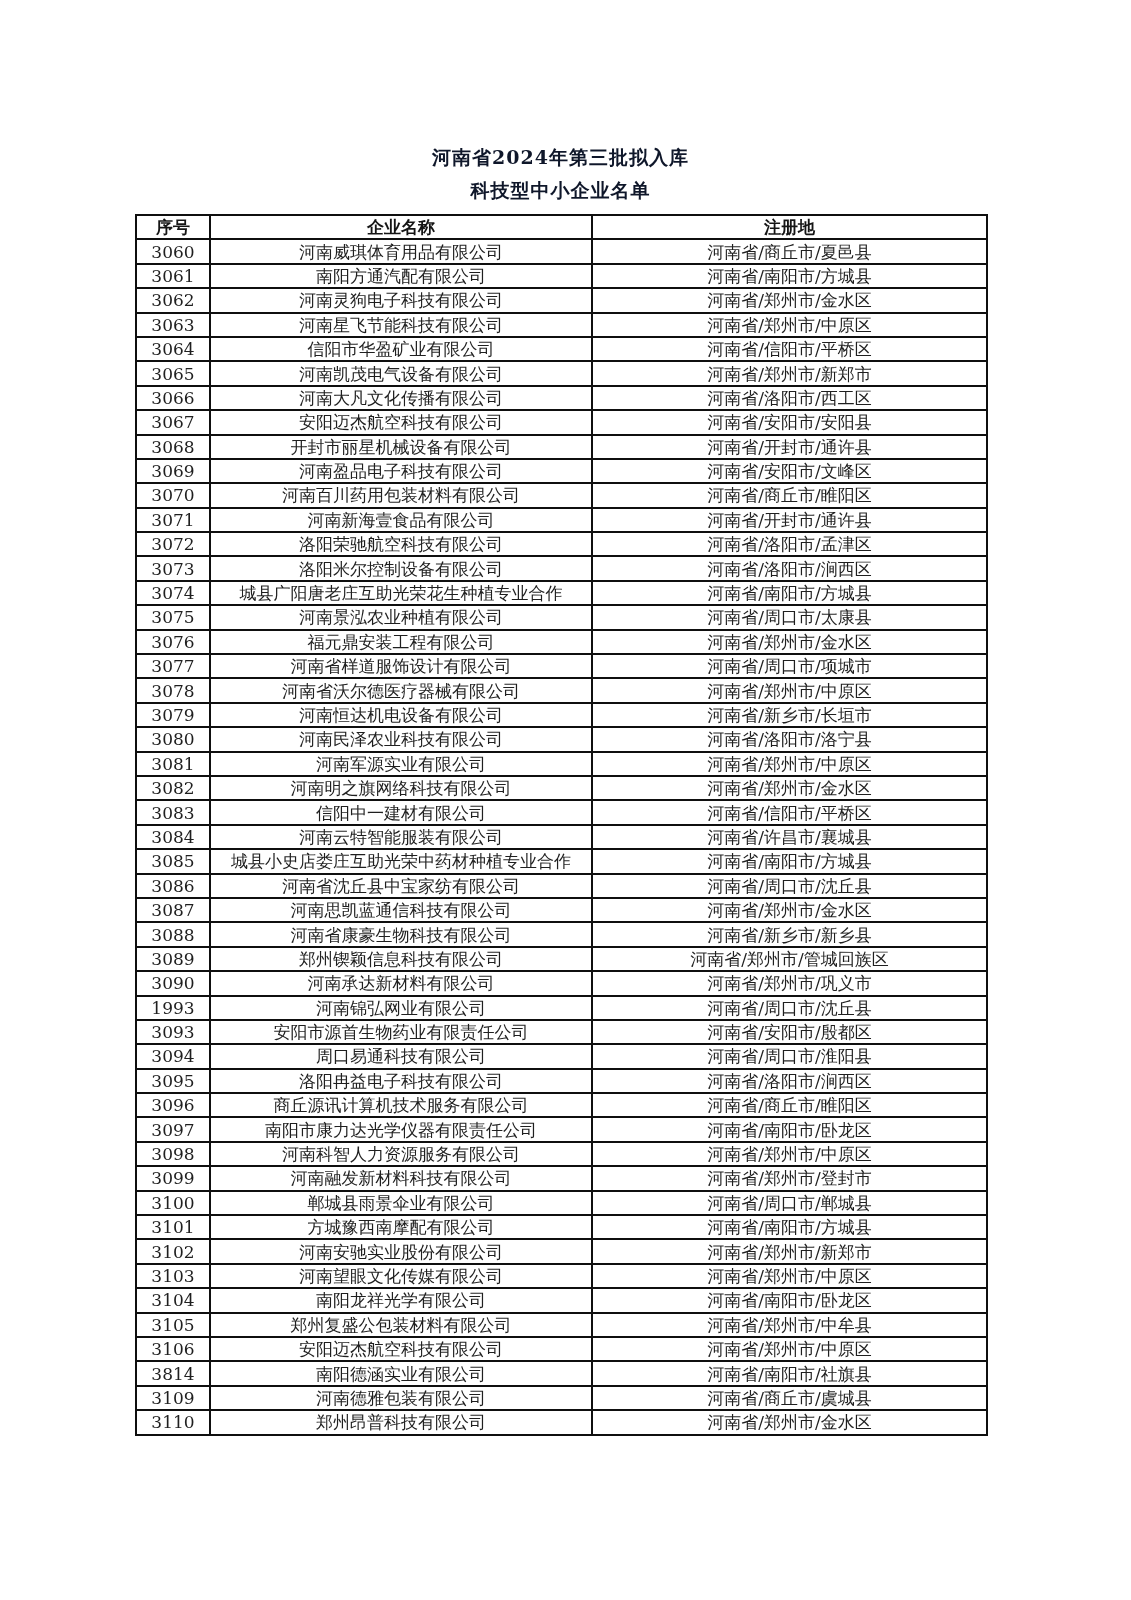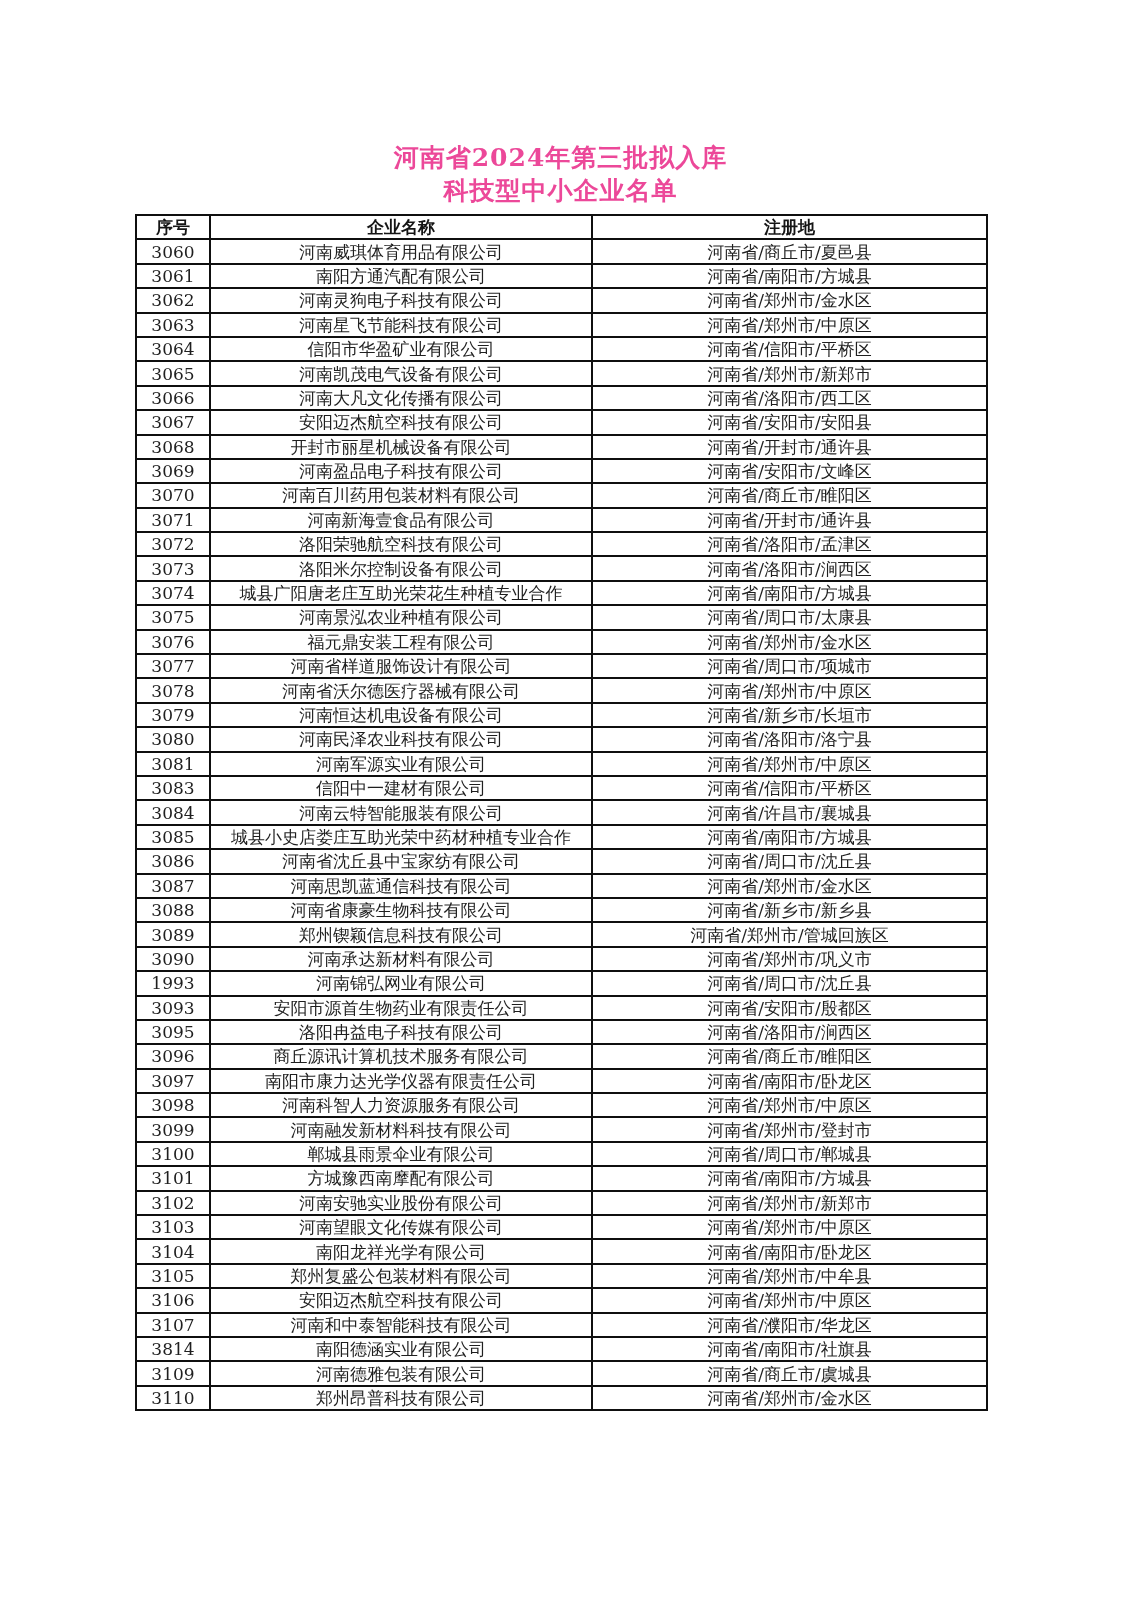--- a/index.html
+++ b/index.html
@@ -21,25 +21,25 @@
     left: 135px;
     top: 0;
     width: 851px;
   }
   .title-block {
     padding-top: 141px;
     text-align: center;
     margin-bottom: 7px;
   }
   .title-line {
-    font-size: 25px;
+    font-size: 19px;
     font-weight: bold;
     line-height: 33px;
     letter-spacing: 1px;
-    color: #ec4899;
+    color: #0f172a;
   }
   table.data-table {
     width: 851px;
     border-collapse: collapse;
     table-layout: fixed;
     padding-left: 26px;
   }
   table.data-table col.col-serial { width: 74px; }
   table.data-table col.col-name   { width: 382px; }
   table.data-table col.col-reg    { width: 395px; }
@@ -188,20 +188,25 @@
             <td>3080</td>
             <td>河南民泽农业科技有限公司</td>
             <td>河南省/洛阳市/洛宁县</td>
           </tr>
           <tr>
             <td>3081</td>
             <td>河南军源实业有限公司</td>
             <td>河南省/郑州市/中原区</td>
           </tr>
           <tr>
+            <td>3082</td>
+            <td>河南明之旗网络科技有限公司</td>
+            <td>河南省/郑州市/金水区</td>
+          </tr>
+          <tr>
             <td>3083</td>
             <td>信阳中一建材有限公司</td>
             <td>河南省/信阳市/平桥区</td>
           </tr>
           <tr>
             <td>3084</td>
             <td>河南云特智能服装有限公司</td>
             <td>河南省/许昌市/襄城县</td>
           </tr>
           <tr>
@@ -238,20 +243,25 @@
             <td>1993</td>
             <td>河南锦弘网业有限公司</td>
             <td>河南省/周口市/沈丘县</td>
           </tr>
           <tr>
             <td>3093</td>
             <td>安阳市源首生物药业有限责任公司</td>
             <td>河南省/安阳市/殷都区</td>
           </tr>
           <tr>
+            <td>3094</td>
+            <td>周口易通科技有限公司</td>
+            <td>河南省/周口市/淮阳县</td>
+          </tr>
+          <tr>
             <td>3095</td>
             <td>洛阳冉益电子科技有限公司</td>
             <td>河南省/洛阳市/涧西区</td>
           </tr>
           <tr>
             <td>3096</td>
             <td>商丘源讯计算机技术服务有限公司</td>
             <td>河南省/商丘市/睢阳区</td>
           </tr>
           <tr>
@@ -296,25 +306,20 @@
           </tr>
           <tr>
             <td>3105</td>
             <td>郑州复盛公包装材料有限公司</td>
             <td>河南省/郑州市/中牟县</td>
           </tr>
           <tr>
             <td>3106</td>
             <td>安阳迈杰航空科技有限公司</td>
             <td>河南省/郑州市/中原区</td>
-          </tr>
-          <tr>
-            <td>3107</td>
-            <td>河南和中泰智能科技有限公司</td>
-            <td>河南省/濮阳市/华龙区</td>
           </tr>
           <tr>
             <td>3814</td>
             <td>南阳德涵实业有限公司</td>
             <td>河南省/南阳市/社旗县</td>
           </tr>
           <tr>
             <td>3109</td>
             <td>河南德雅包装有限公司</td>
             <td>河南省/商丘市/虞城县</td>

